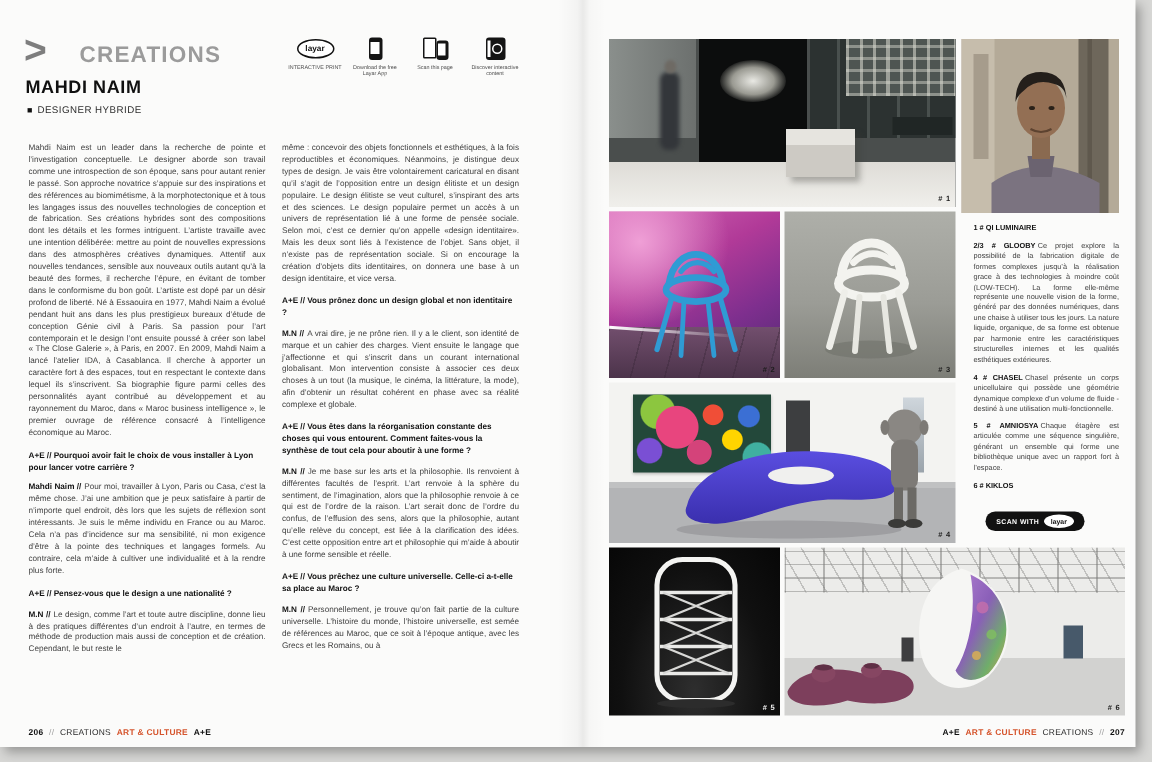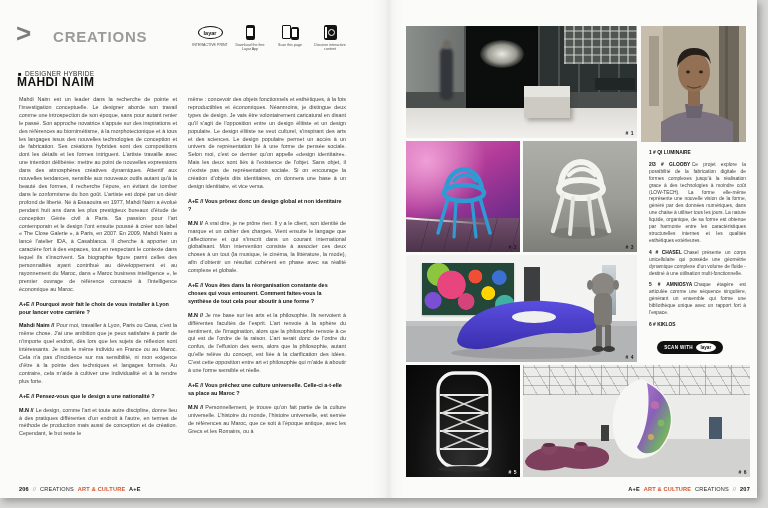--- a/index.html
+++ b/index.html
@@ -5,21 +5,21 @@
   * { margin:0; padding:0; box-sizing:border-box; }
   html,body { width:768px; height:508px; background:#d7d7d5; font-family:"Liberation Sans","DejaVu Sans",sans-serif; }
   .canvas { position:relative; width:768px; height:508px; overflow:hidden; }
   .spread { position:absolute; left:0; top:0; width:757px; height:498px; background:#fbfbfa; box-shadow:3px 3px 7px rgba(0,0,0,.30); }
   .gutter { position:absolute; left:372px; top:0; width:32px; height:498px;
             background:linear-gradient(90deg, rgba(0,0,0,0), rgba(0,0,0,.03) 40%, rgba(0,0,0,.07) 52%, rgba(0,0,0,.02) 66%, rgba(0,0,0,0)); }
 
   
   .chev { position:absolute; left:16px; top:20px; font-size:26px; font-weight:bold; color:#7e7e7e; line-height:1; }
   .section-title { position:absolute; left:53px; top:28px; font-size:15px; font-weight:bold; letter-spacing:.8px; color:#9b9b9b; }
-  .name-title { position:absolute; left:17px; top:51px; font-size:12px; font-weight:bold; letter-spacing:.4px; color:#101010;margin-top:24px; }
+  .name-title { position:absolute; left:17px; top:51px; font-size:12px; font-weight:bold; letter-spacing:.4px; color:#101010; }
   .subtitle { position:absolute; left:18px; top:70px; font-size:6.5px; color:#2e2e2e; letter-spacing:.3px; }
   .subtitle .sq { display:inline-block; font-size:6px; margin-right:3px; color:#101010; }
 
   
   .layar-bar { position:absolute; left:192px; top:24px; width:156px; display:flex; justify-content:space-between; }
   .lt-item { width:36px; display:flex; flex-direction:column; align-items:center; }
   .lt-icon { height:17px; display:flex; align-items:center; justify-content:center; margin-bottom:2px; }
   .lt-label { font-size:3.6px; line-height:1.25; color:#4c4c4c; text-align:center; }
   .ico-layar { width:25px; height:13px; border:1.6px solid #111; border-radius:50%; display:flex; align-items:center; justify-content:center; font-weight:bold; font-size:5.5px; color:#111; background:#fff; }
   .ico-phone { width:9px; height:15px; background:#141414; border-radius:2px; position:relative; }

